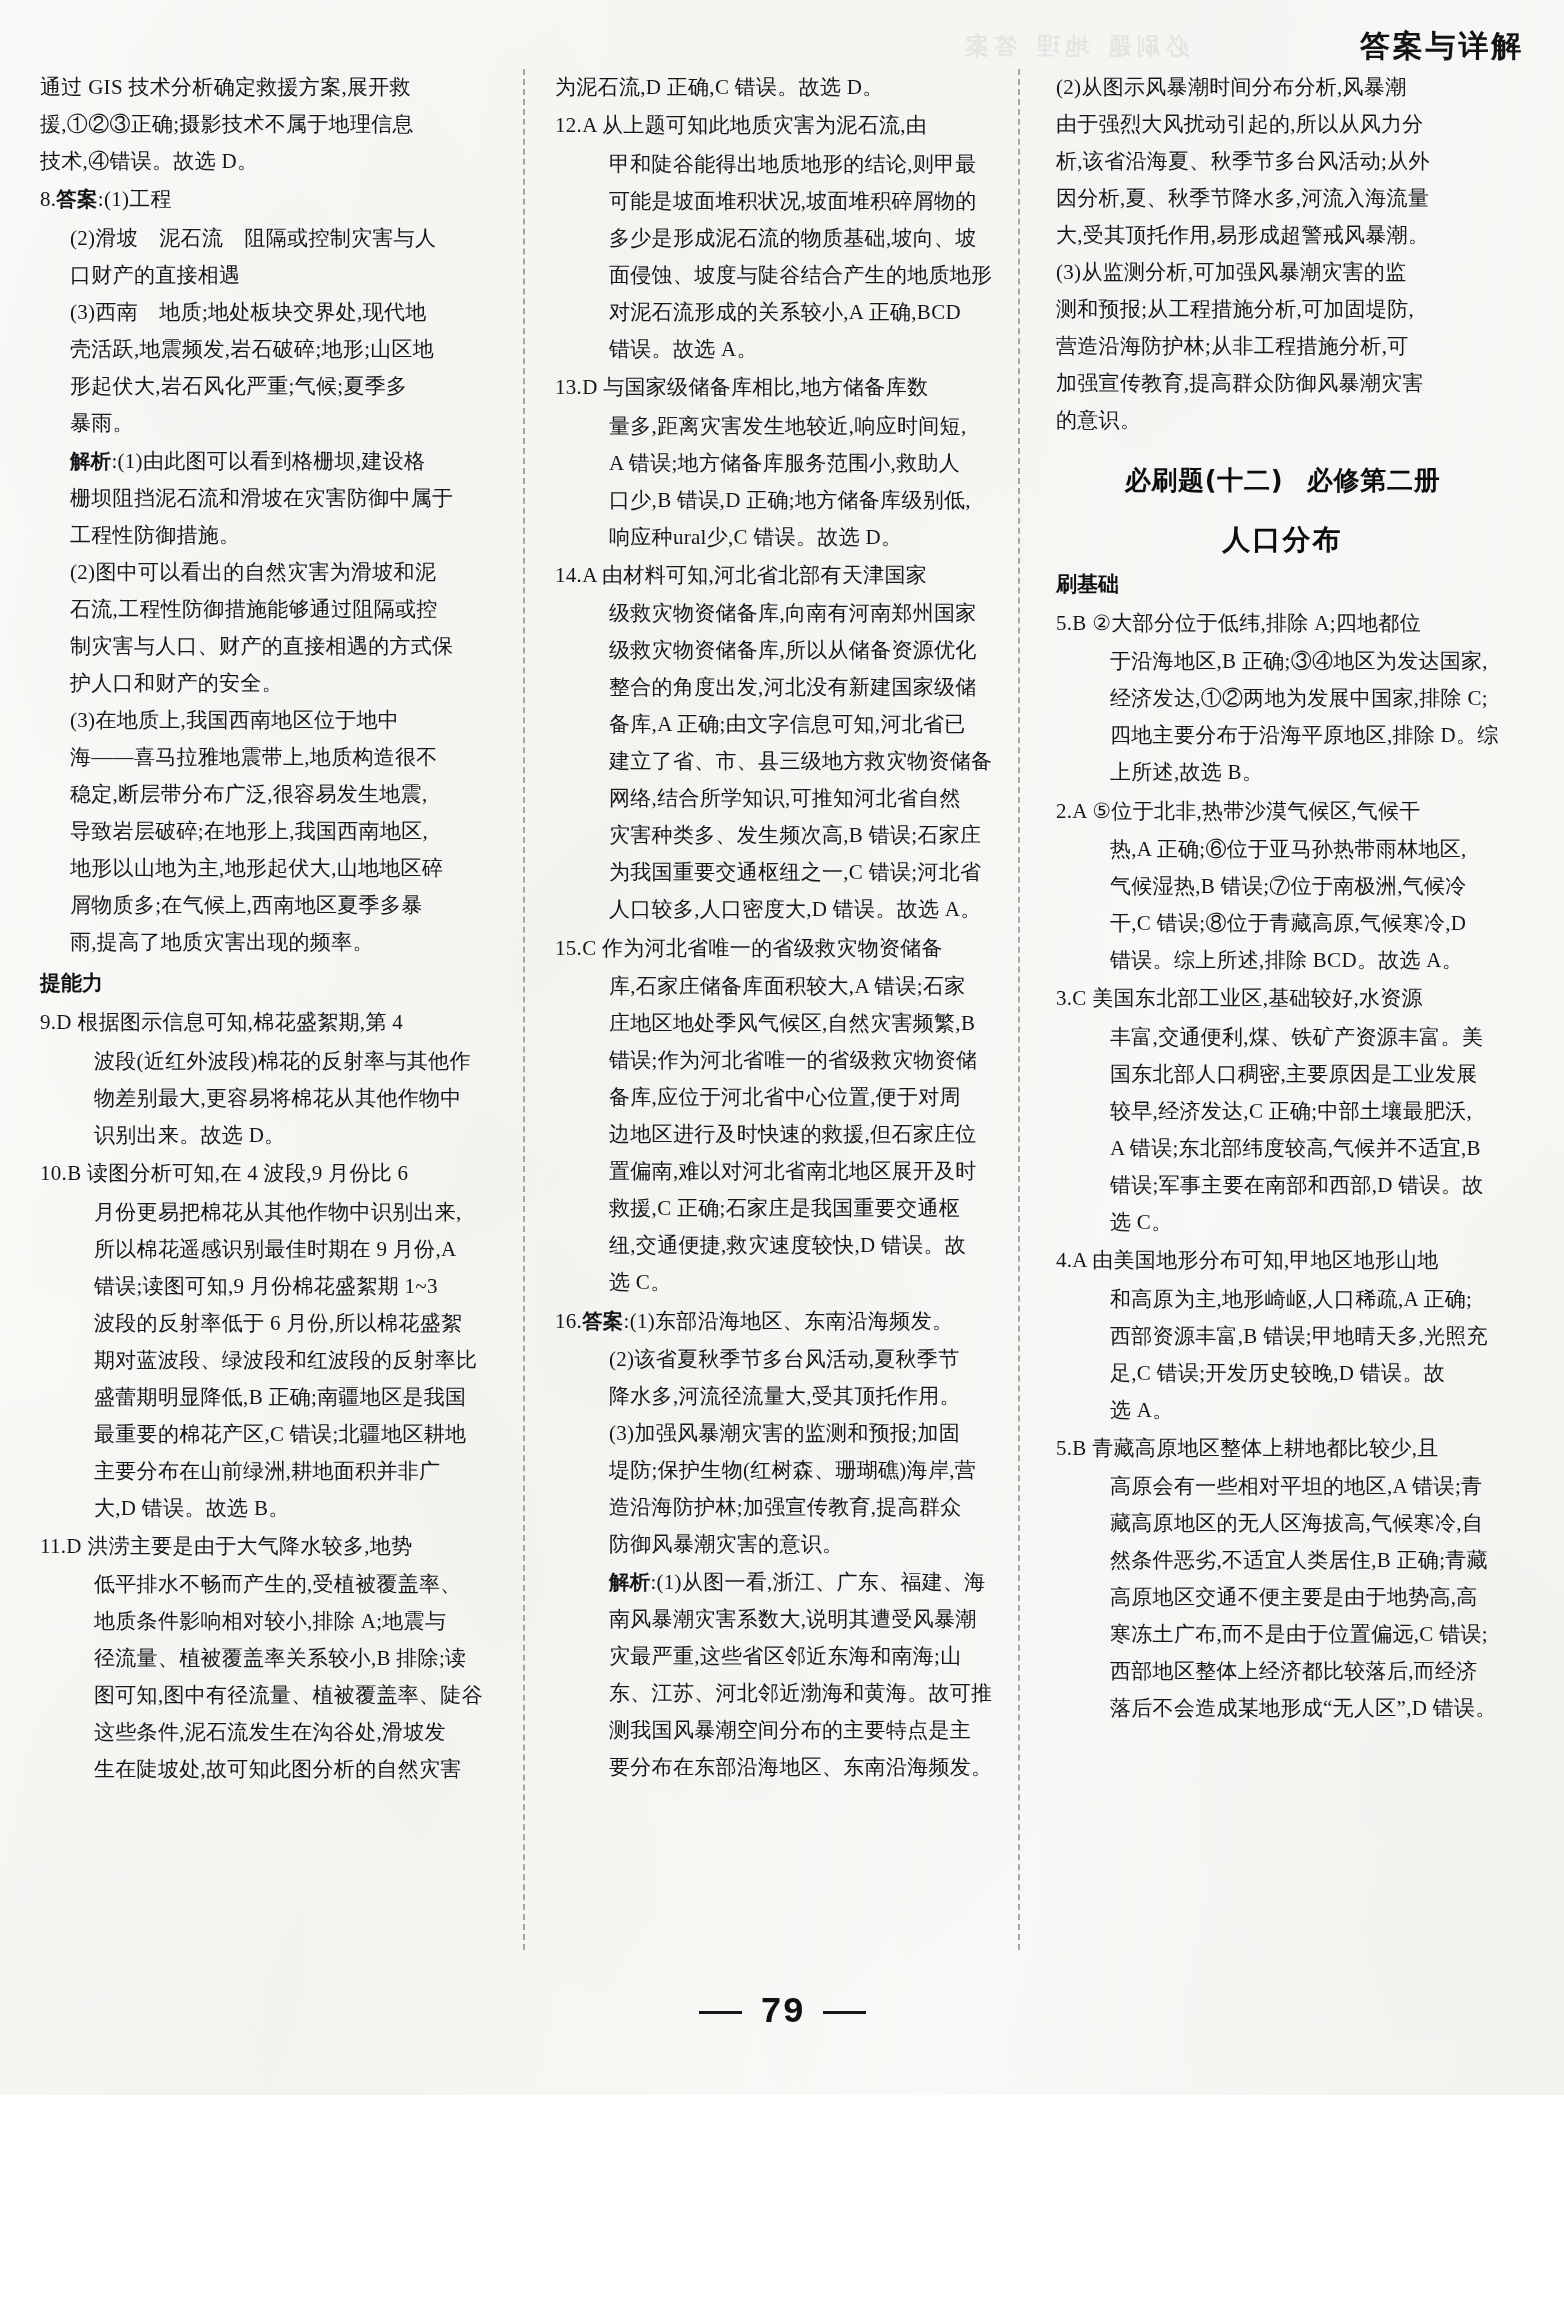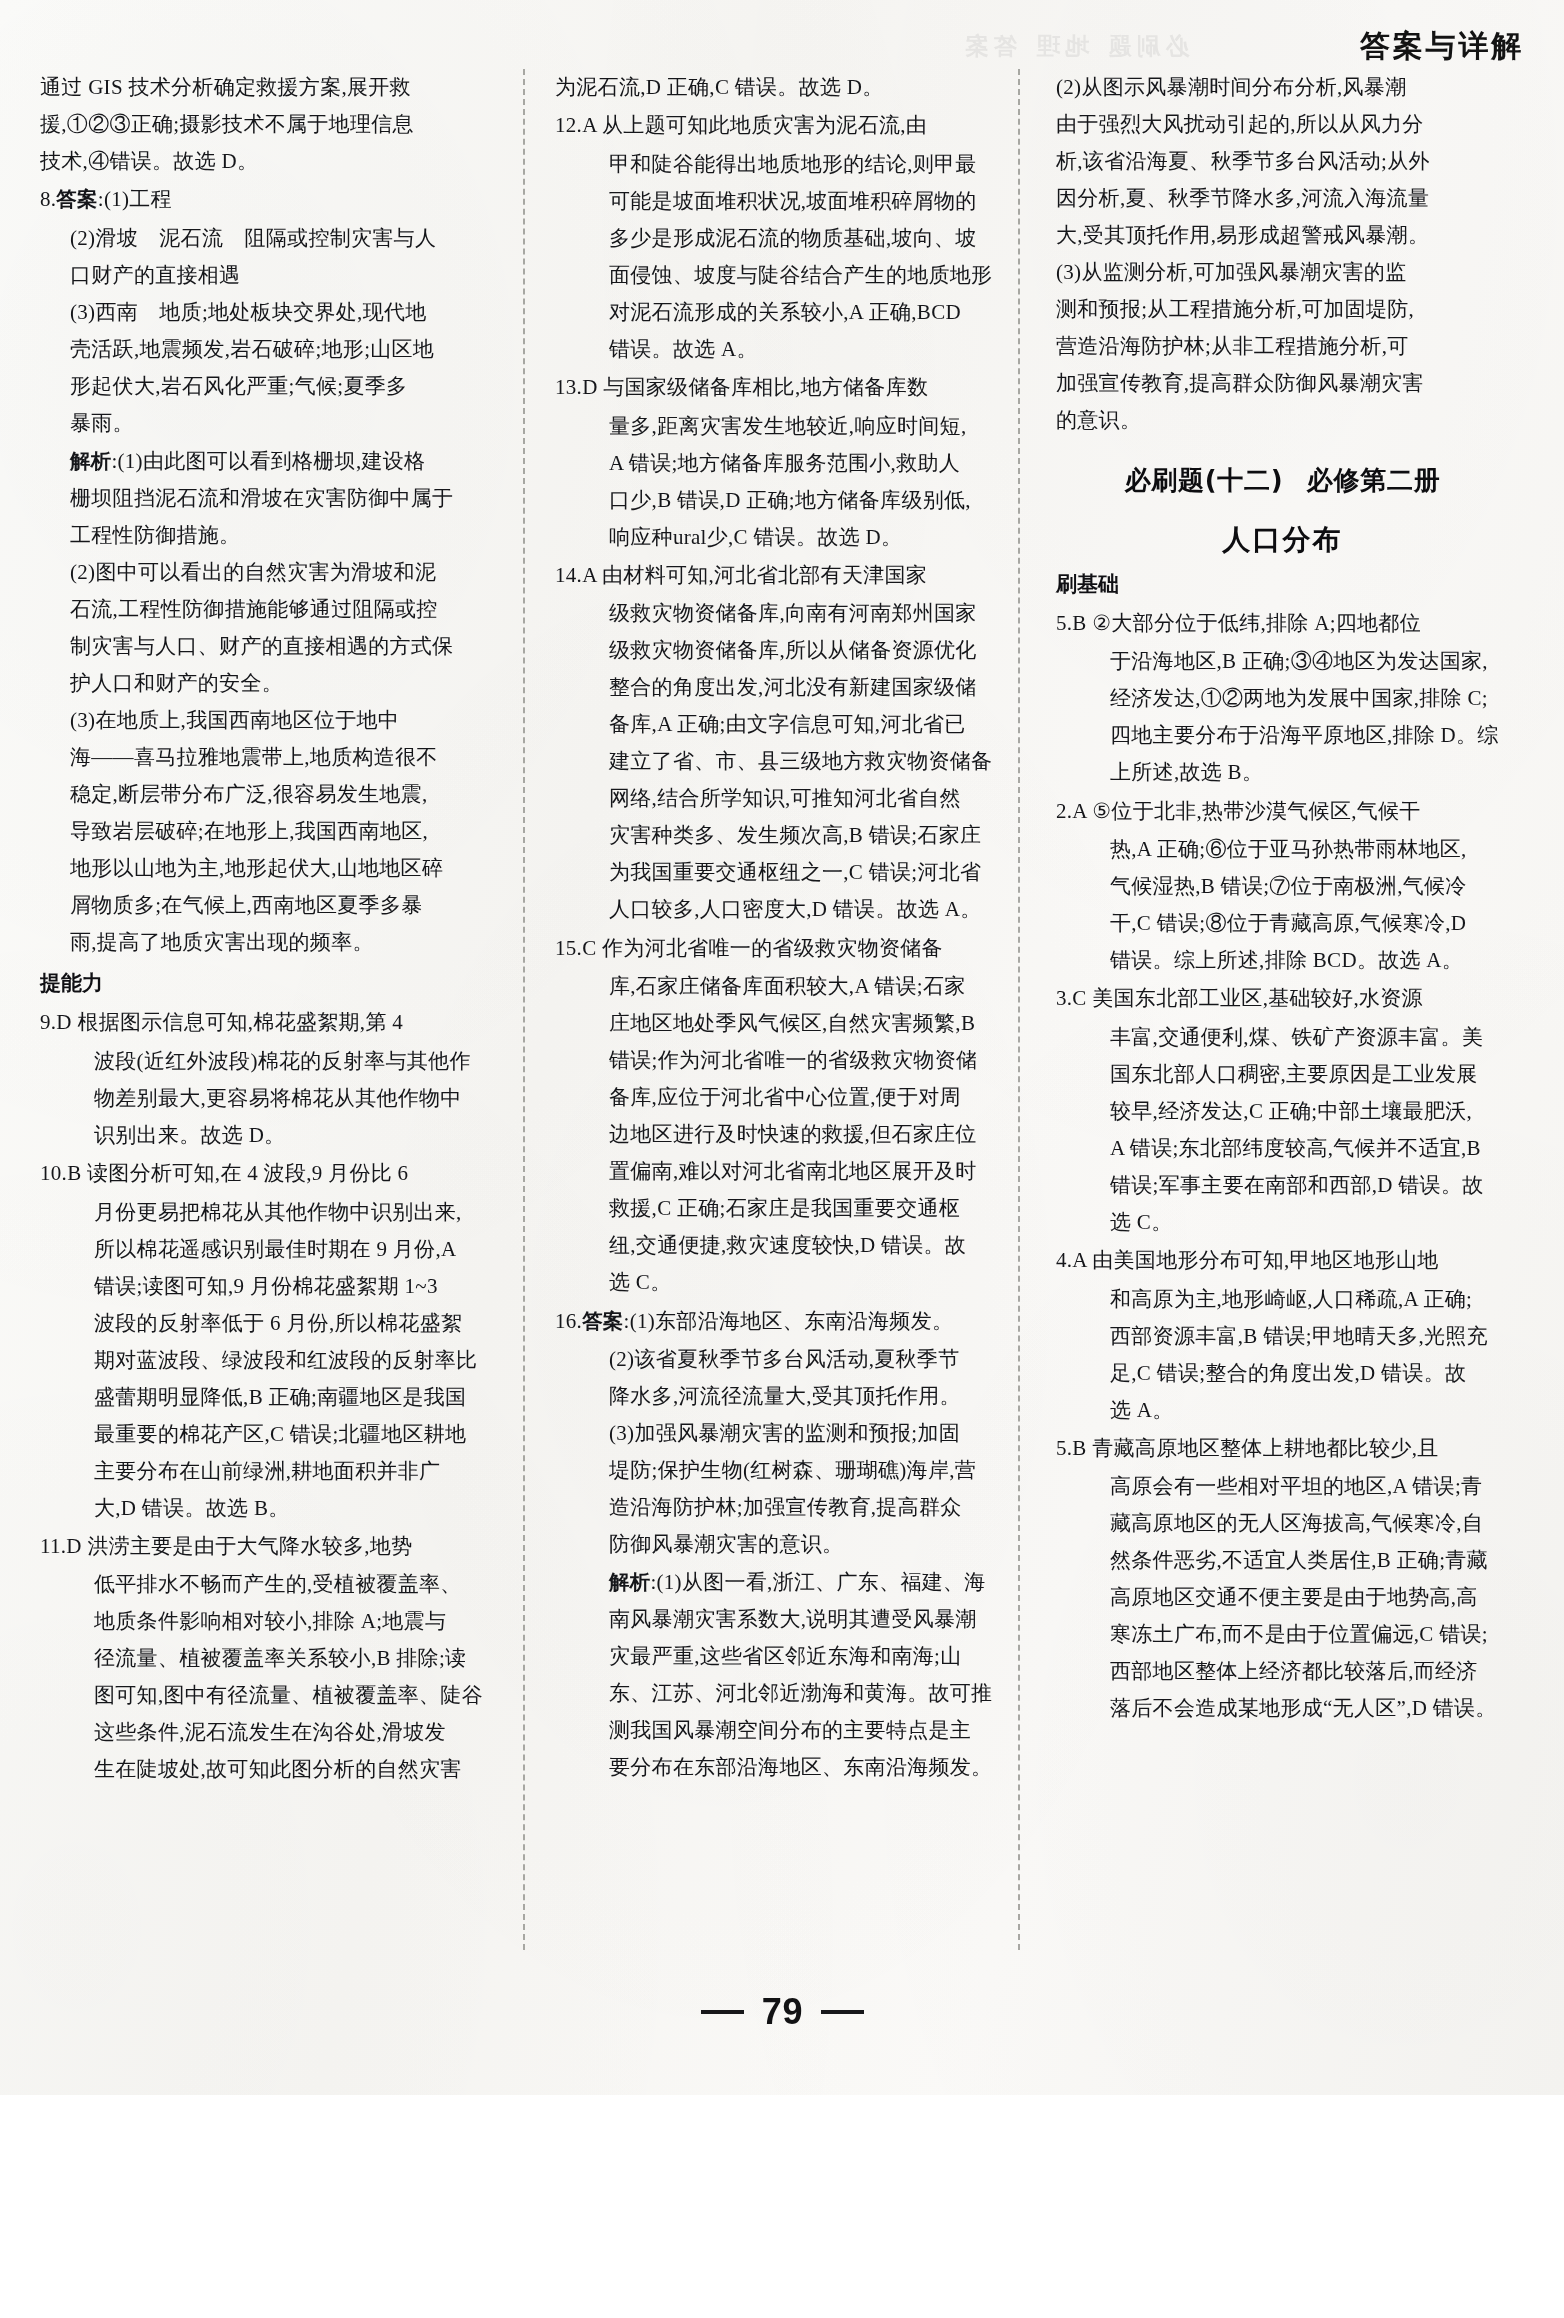--- a/index.html
+++ b/index.html
@@ -144,21 +144,21 @@
     align-items: center;
     justify-content: center;
     gap: 18px;
   }
   .dash {
     width: 43px;
     height: 3.4px;
     background: #17171a;
   }
   .pageno {
-    font-family: Liberation Sans, sans-serif;
+    font-family: Liberation Mono, monospace;
     font-weight: bold;
     font-size: 36px;
     color: #121214;
     letter-spacing: 0.7px;
   }
 
   
   .ghost {
     position: absolute;
     color: rgba(40,40,40,0.075);
@@ -409,21 +409,21 @@
         <div>选 C。</div>
       </div>
 
       <div class="blk item">
         <span>4.A</span>
         <span>由美国地形分布可知,甲地区地形山地</span>
       </div>
       <div class="blk cont">
         <div>和高原为主,地形崎岖,人口稀疏,A 正确;</div>
         <div>西部资源丰富,B 错误;甲地晴天多,光照充</div>
-        <div>足,C 错误;整合的角度出发,D 错误。故</div>
+        <div>足,C 错误;开发历史较晚,D 错误。故</div>
         <div>选 A。</div>
       </div>
 
       <div class="blk item">
         <span>5.B</span>
         <span>青藏高原地区整体上耕地都比较少,且</span>
       </div>
       <div class="blk cont">
         <div>高原会有一些相对平坦的地区,A 错误;青</div>
         <div>藏高原地区的无人区海拔高,气候寒冷,自</div>

